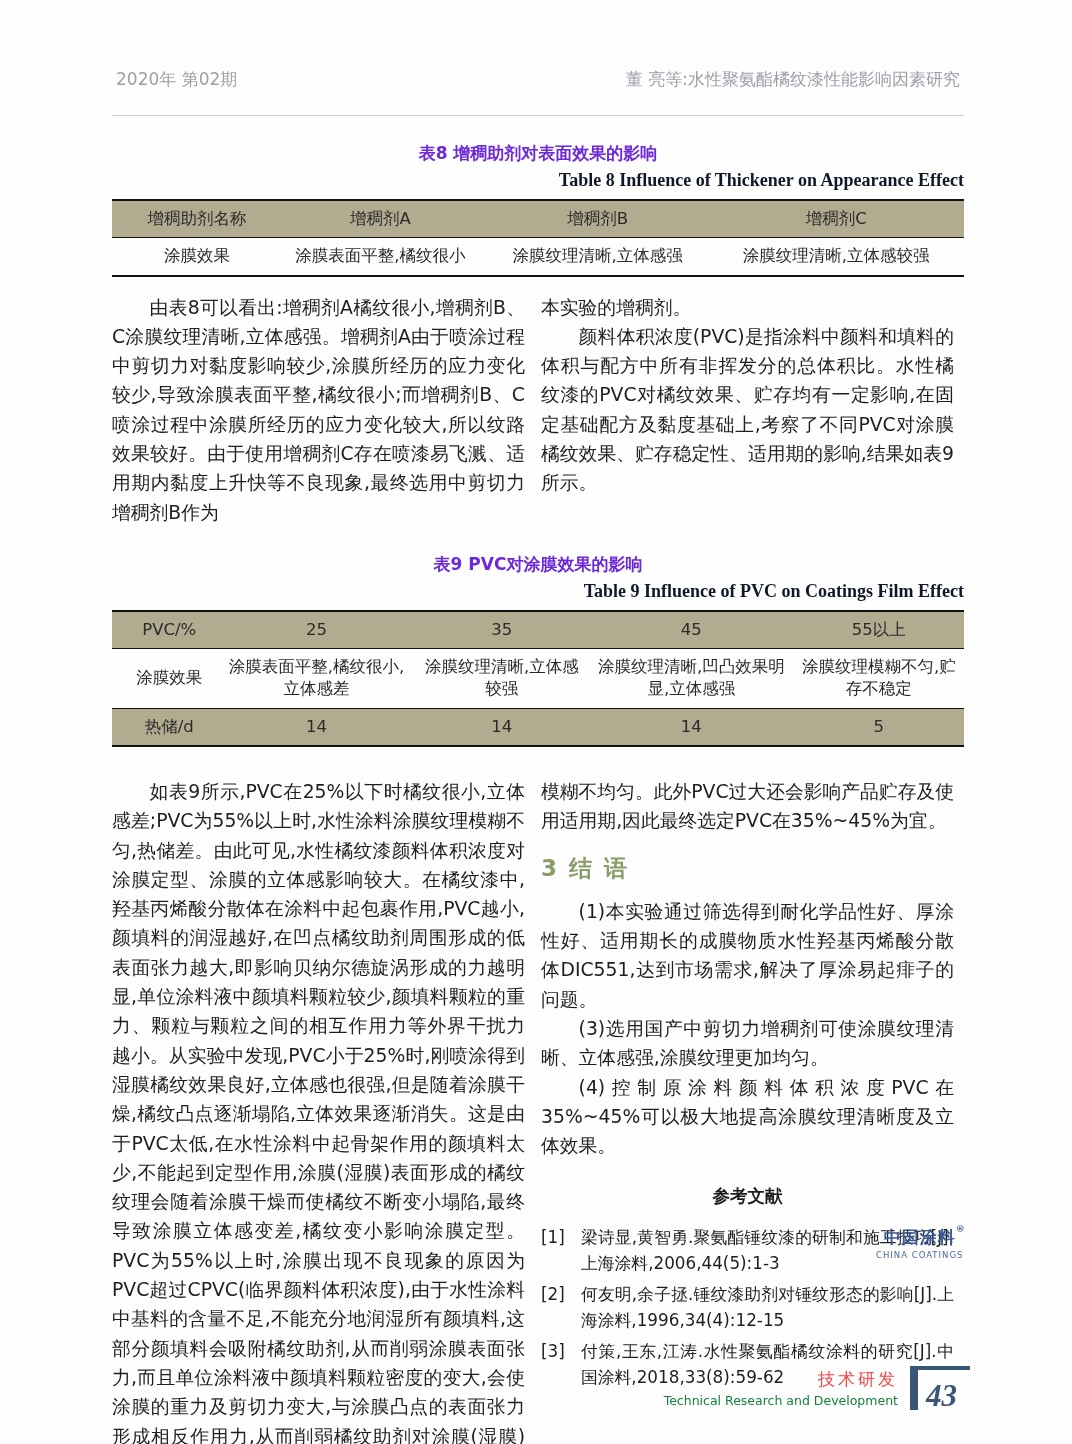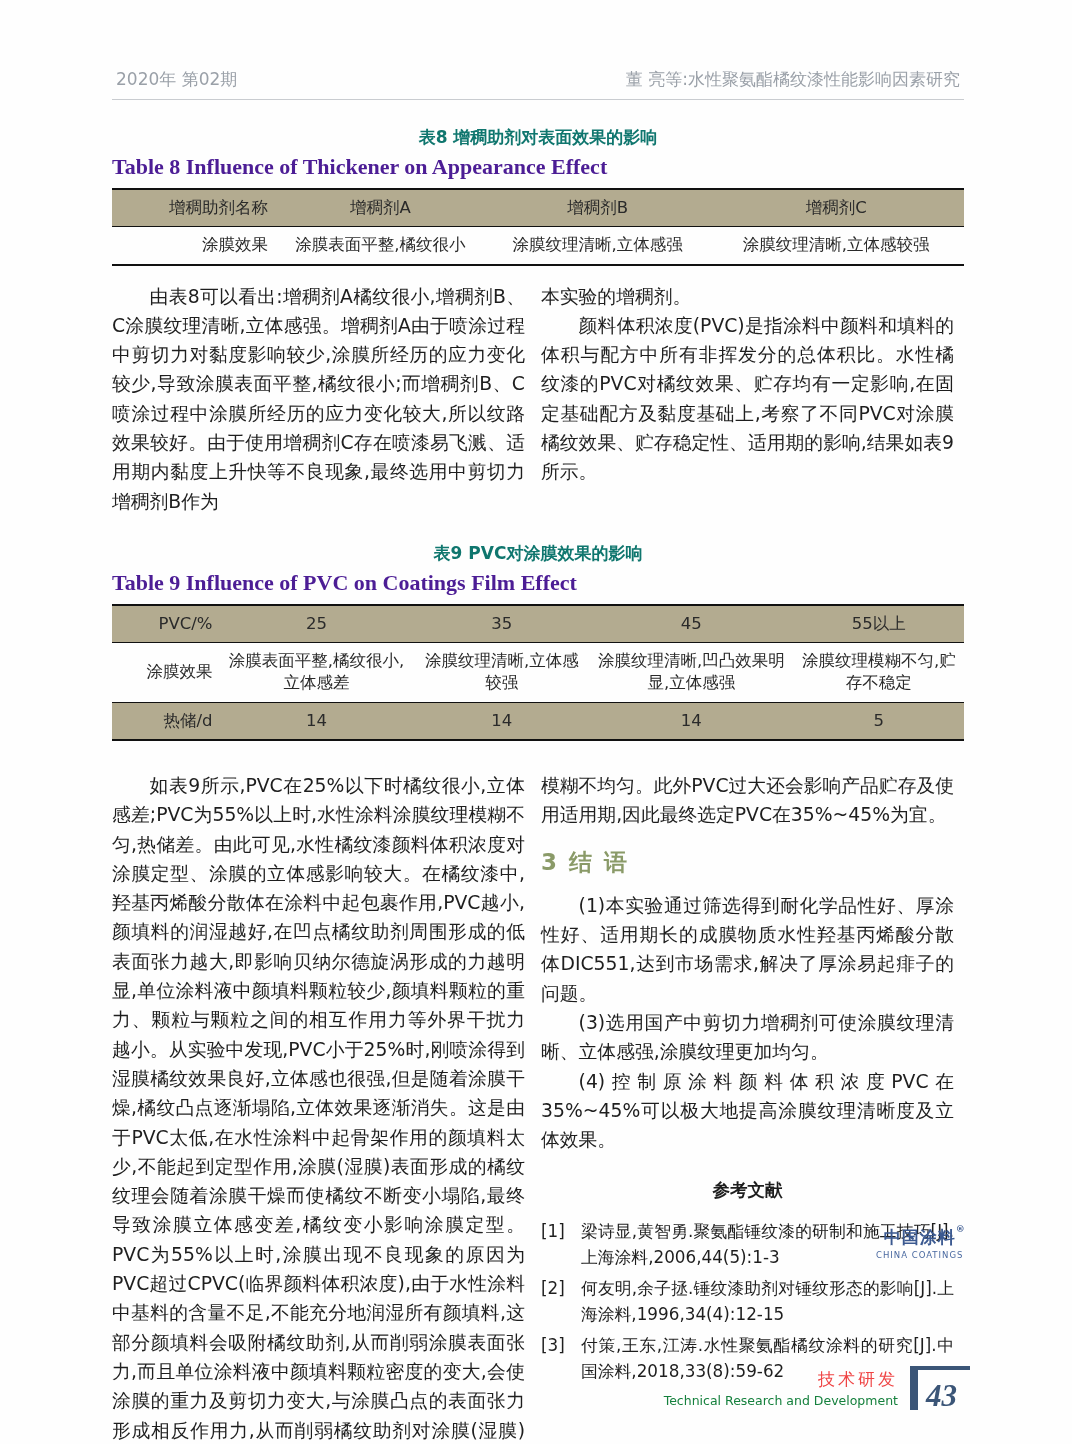--- a/index.html
+++ b/index.html
@@ -12,33 +12,33 @@
     background:#fefefe;
     color:#2a2a2a;
     overflow:hidden;
   }
   .content { padding:58px 108px 0 112px; }
 
   
   .running-header {
     display:flex; justify-content:space-between;
     color:#9aa0a8; font-size:17px;
-    padding:10px 4px 8px 4px;
+    padding:10px 4px 24px 4px;
     border-bottom:1px solid #c9ccd0;
   }
 
   
-  .tbl-title-cn { text-align:center; font-size:17px; font-weight:bold; color:#0f766e; margin-top:26px; }
-  .tbl-title-en { text-align:left; font-size:22px; font-weight:bold; color:#4c1d95;
+  .tbl-title-cn { text-align:center; font-size:17px; font-weight:bold; color:#6d28d9; margin-top:26px; }
+  .tbl-title-en { text-align:right; font-size:18px; font-weight:bold; color:#0f172a;
                   font-family:"Liberation Serif", serif; margin-top:5px; margin-bottom:8px; }
 
   table { width:100%; border-collapse:collapse; table-layout:fixed;
           border-top:2.5px solid #111; border-bottom:2.5px solid #111; }
   td { font-size:16.5px; padding:7px 6px; text-align:center; vertical-align:middle; line-height:1.35; }
-  td.rowhead { text-align:right; padding-left:14px; }
+  td.rowhead { text-align:center; padding-left:14px; }
   tr.band td { background:#b3ab90; }
   tr.inner-rule td { border-top:1.5px solid #111; }
 
   
   .two-col { display:flex; gap:16px; }
   .col { width:413px; font-size:18.8px; line-height:29.3px; text-align:justify; color:#1e1e1e; }
   .col p.indent { text-indent:2em; }
   .sec-heading {
     color:#8a9a68; font-weight:bold; font-size:18.5px; line-height:29.3px;
   }

